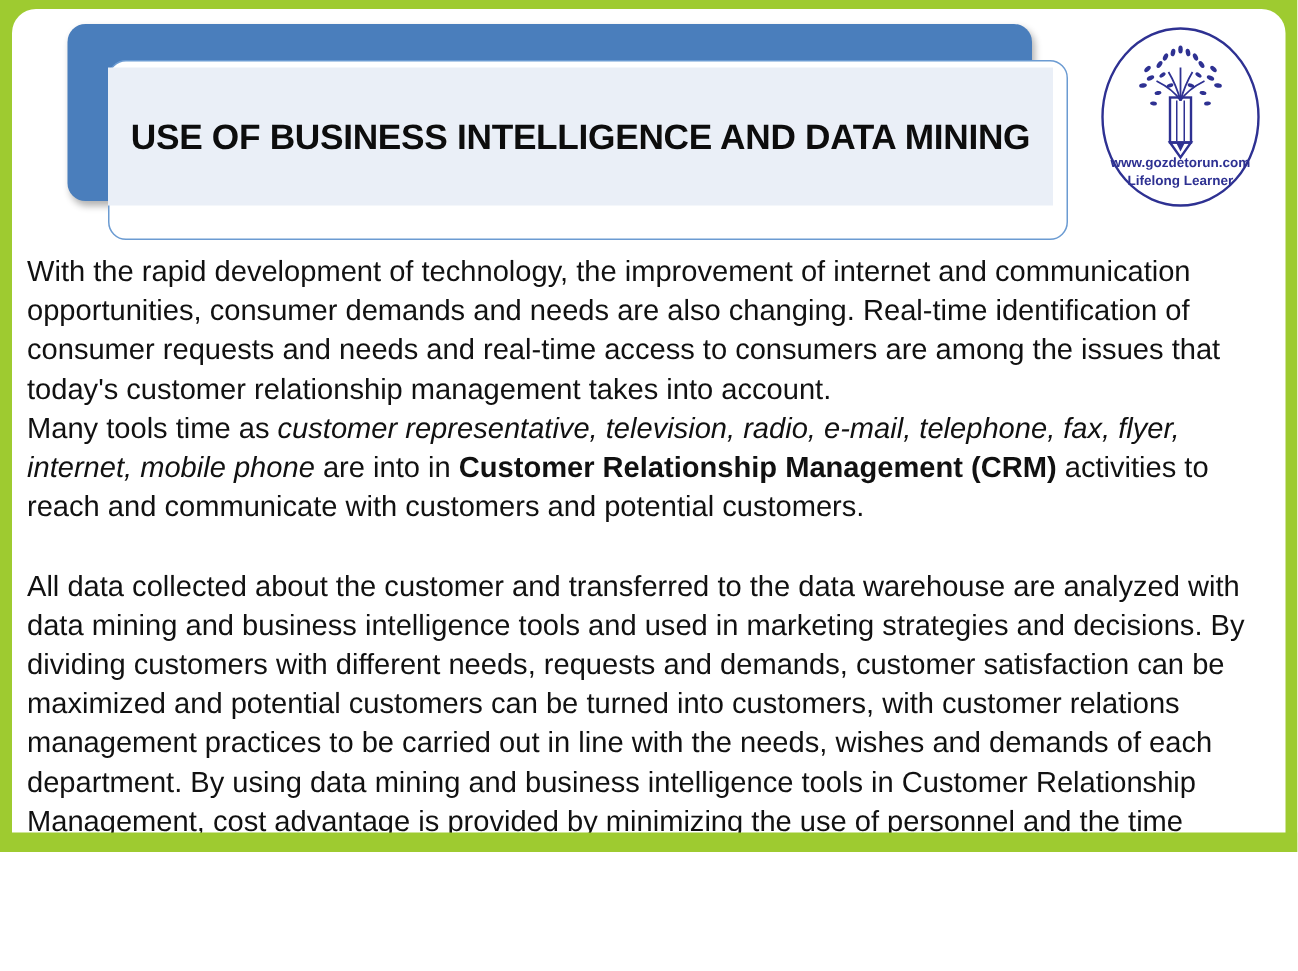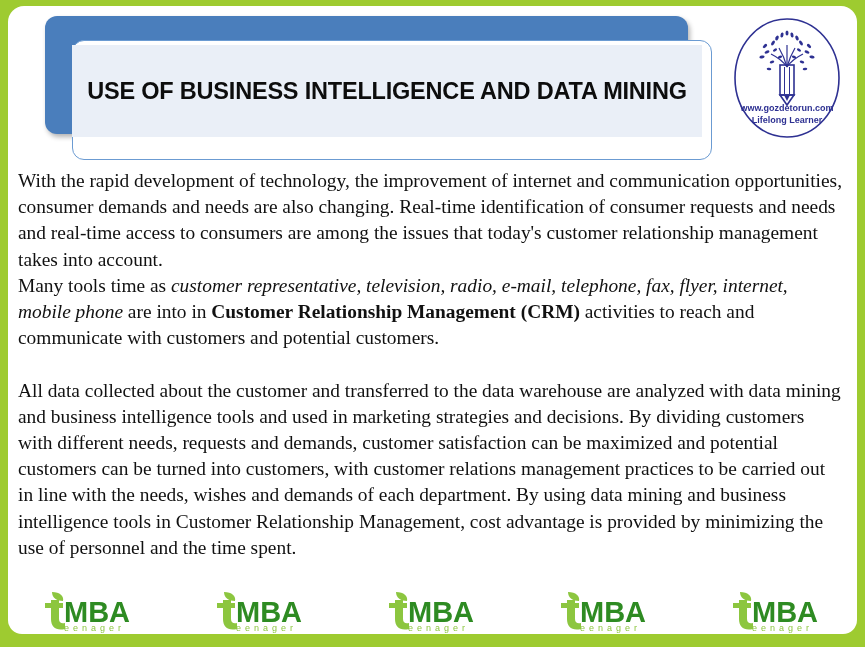--- a/index.html
+++ b/index.html
@@ -8,21 +8,21 @@
     width: 865px;
     height: 647px;
     overflow: hidden;
     background: #ffffff;
     font-family: "Liberation Sans", sans-serif;
   }
 
   #slide {
     position: relative;
     width: 865px;
-    height: 647px;
+    height: 568px;
     background: #9ecb30;
     overflow: hidden;
   }
 
   
   .card {
     position: absolute;
     left: 8px;
     top: 6px;
     width: 849px;
@@ -91,21 +91,21 @@
 
   
   .body-copy {
     position: absolute;
     left: 18px;
     top: 168px;
     width: 824px;
   }
 
   .para {
-    font-family: Liberation Serif, serif;
+    font-family: Liberation Sans, sans-serif;
     font-size: 19.4px;
     line-height: 26.2px;
     color: #111111;
     text-align: left;
   }
 
   .para + .para { margin-top: 0; }
 
   .spacer-line { height: 26.2px; }
 

